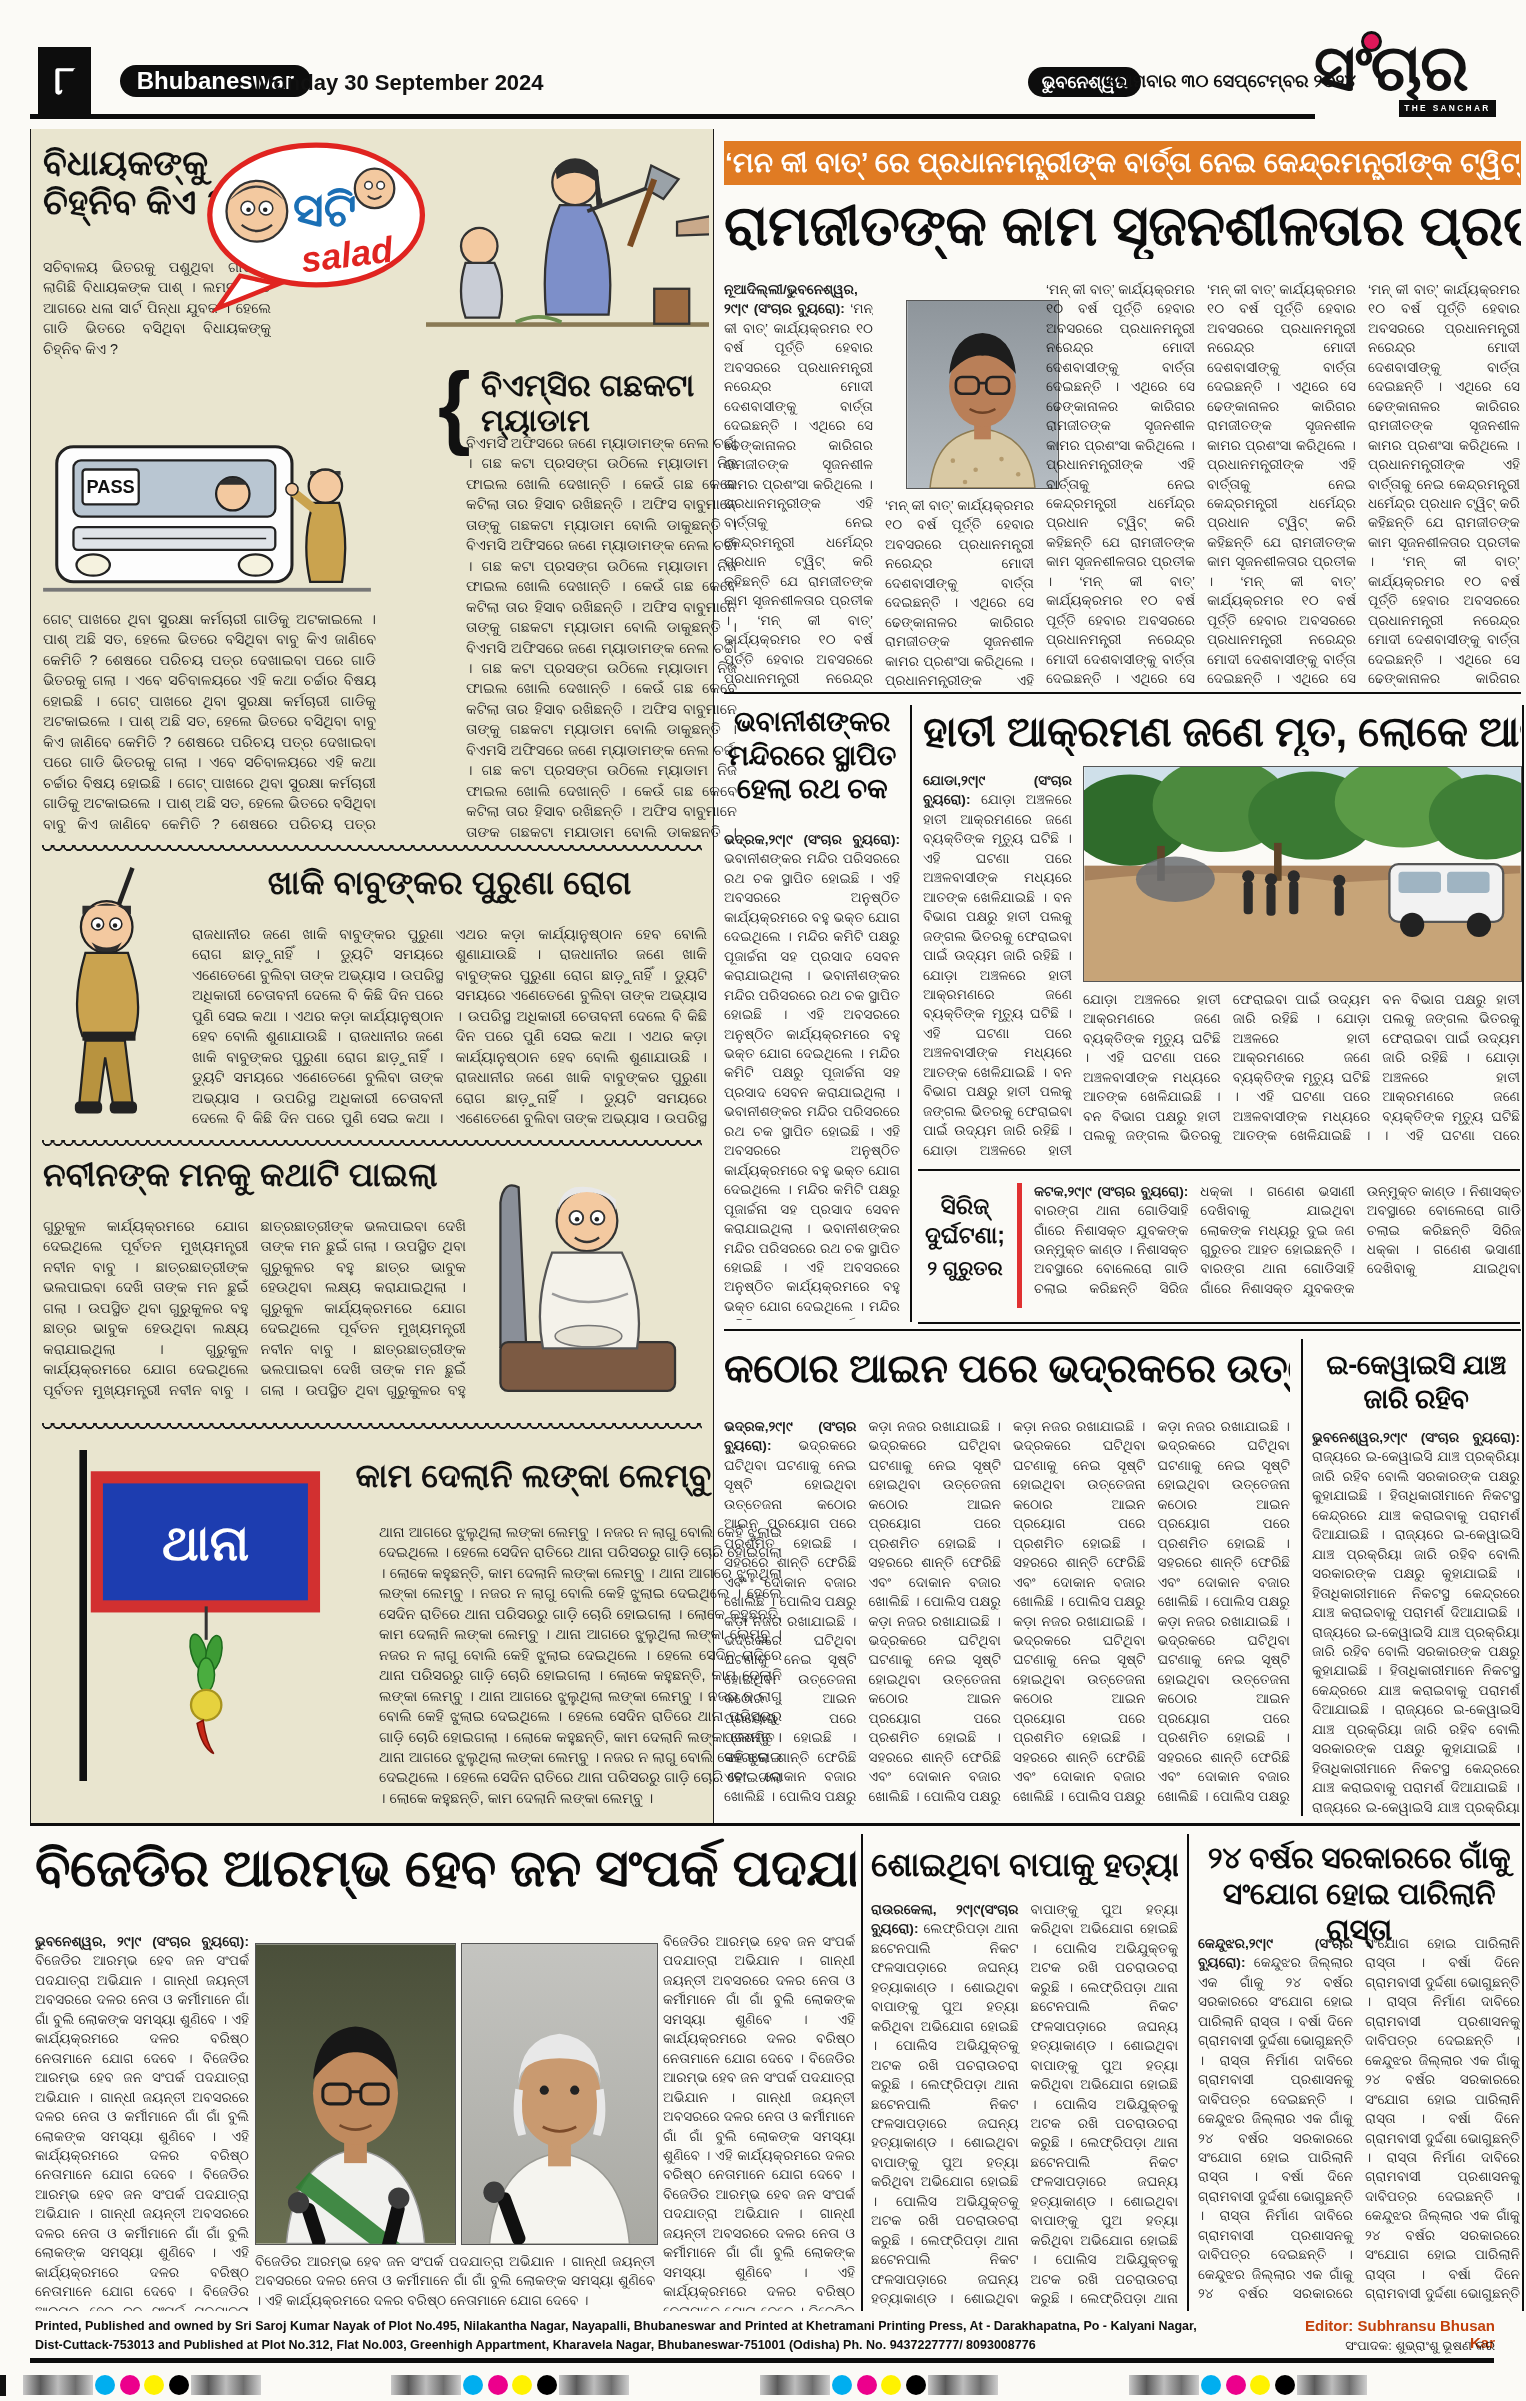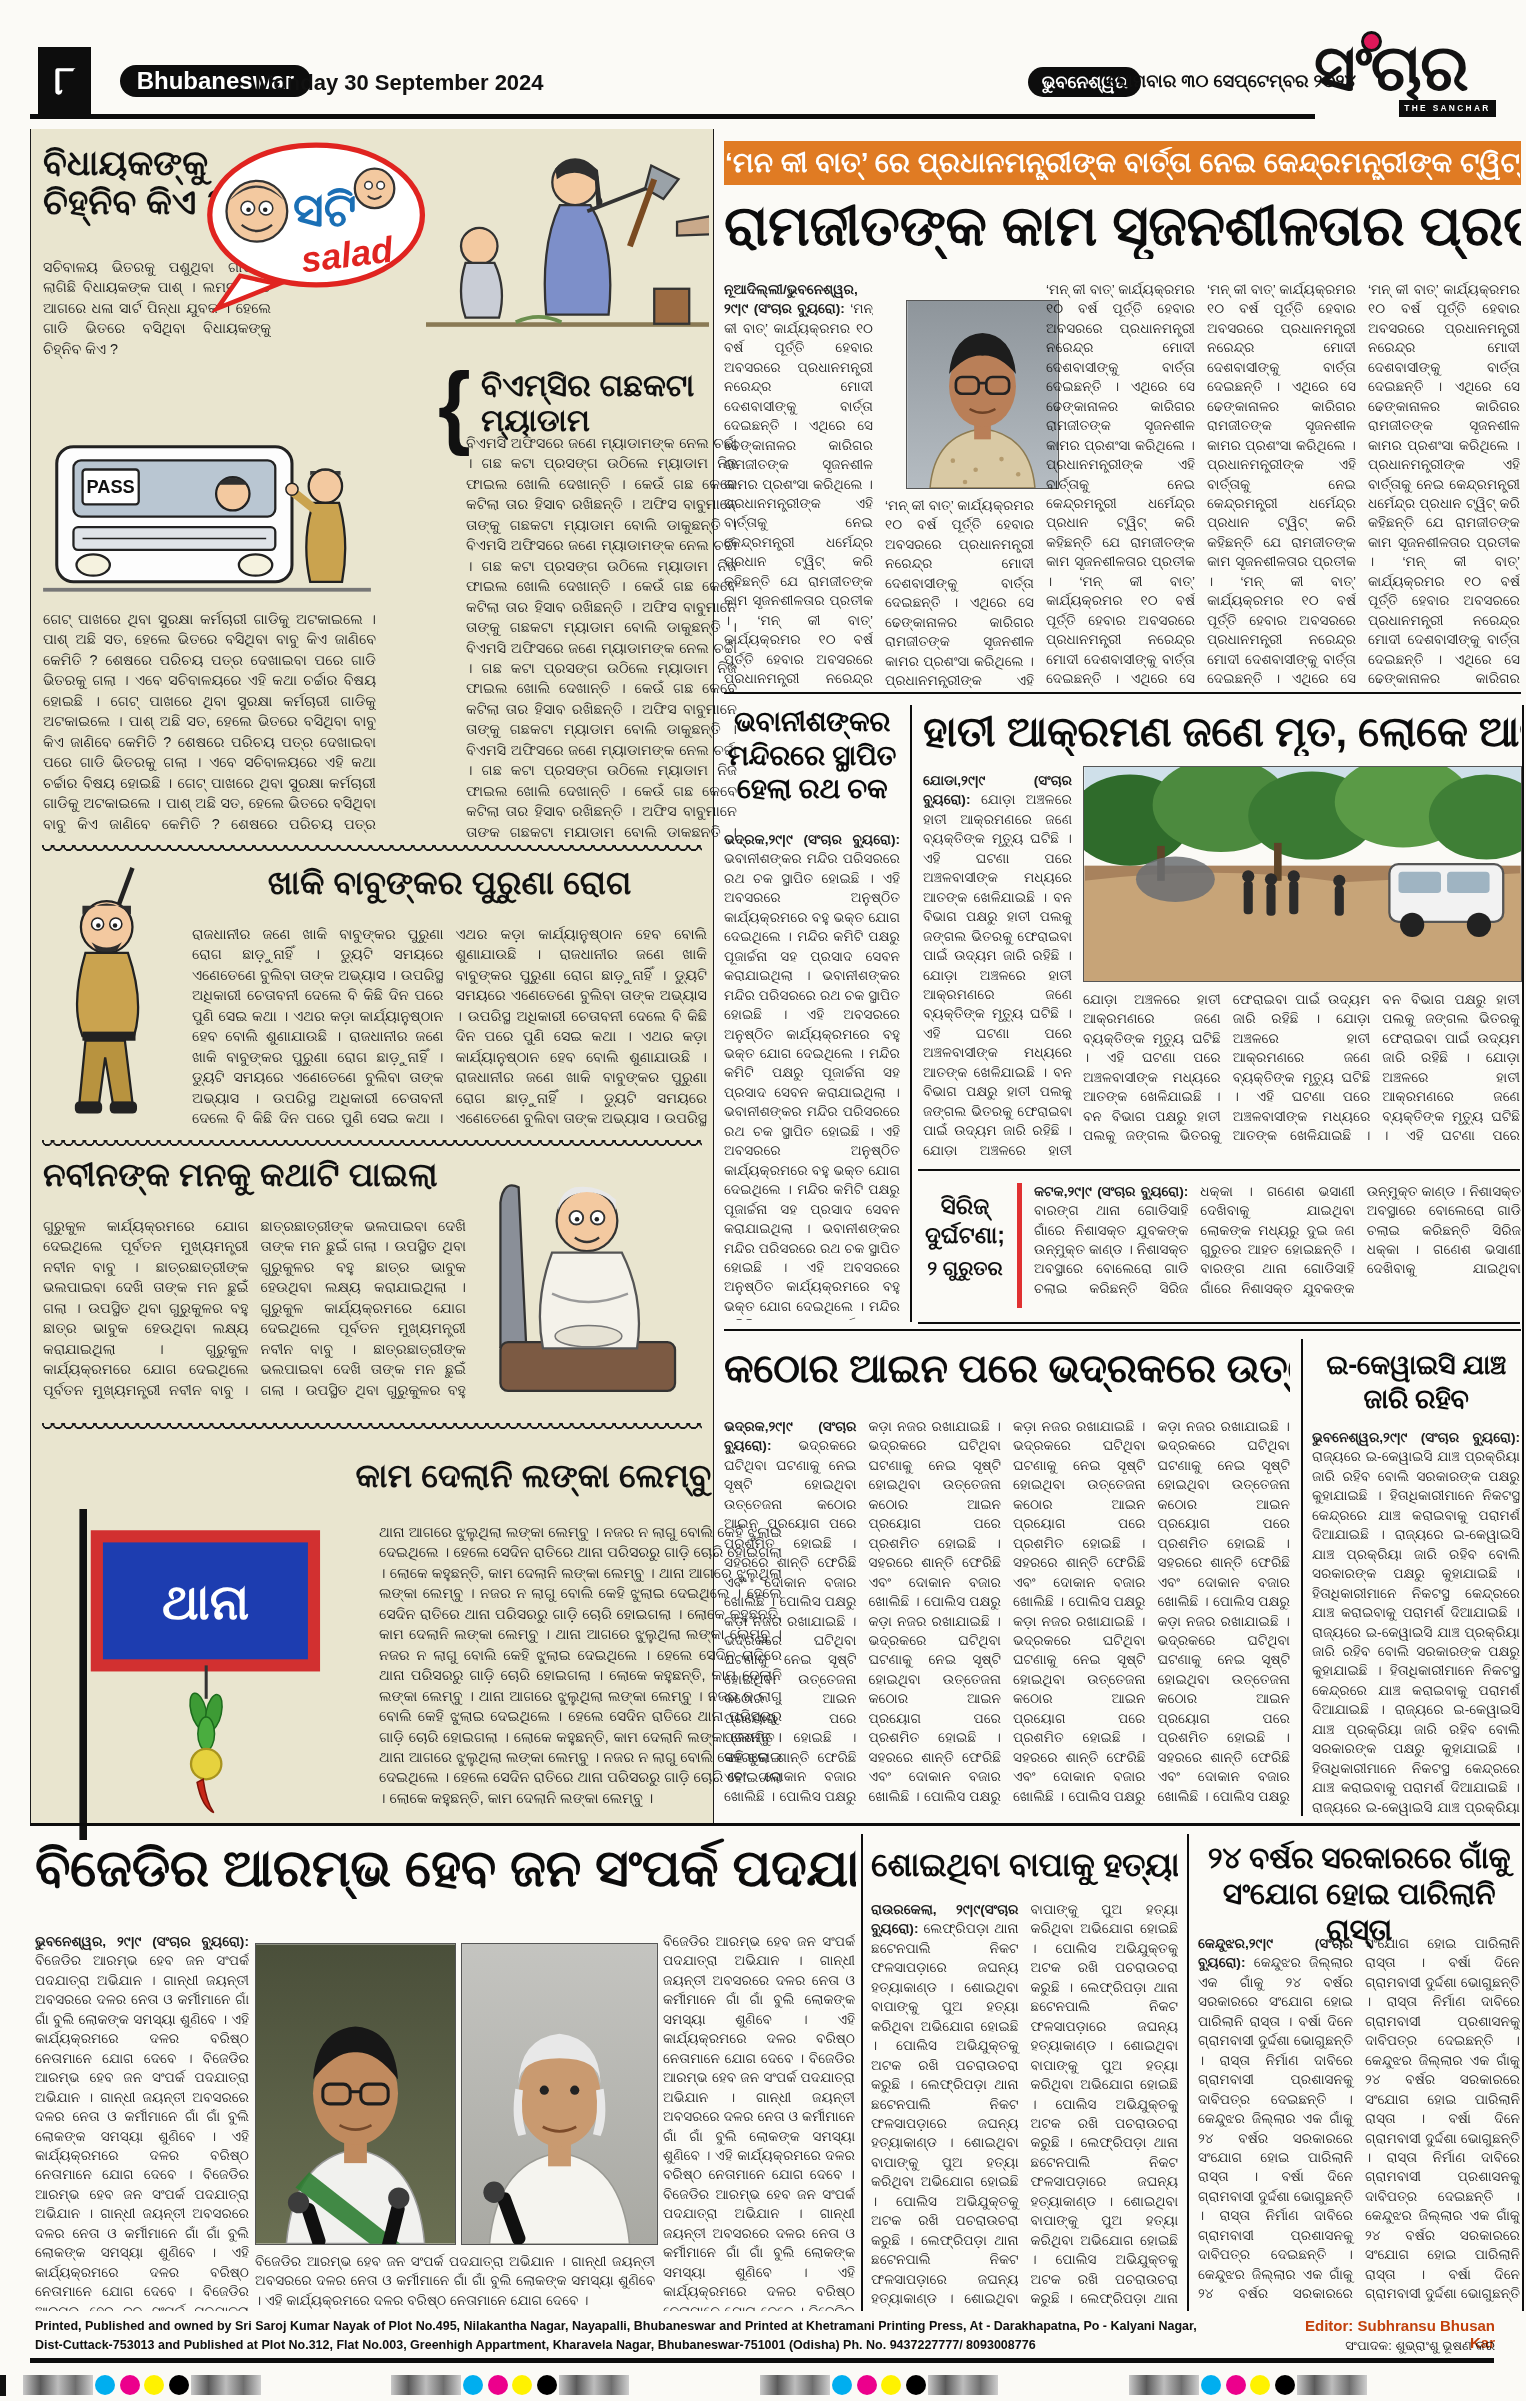--- a/index.html
+++ b/index.html
@@ -173,21 +173,21 @@
         <path d="M104 180 q46 22 100 0" fill="none" stroke="#999" stroke-width="3"></path>
         <ellipse cx="152" cy="236" rx="44" ry="14" fill="#e6e2d4" stroke="#777" stroke-width="2"></ellipse>
       </svg>
     </div>
     <div class="abs body-text cols2" style="left:12px;top:1087px;width:423px;height:187px;font-size:14.4px;">
       <span>ଗୁରୁକୁଳ କାର୍ଯ୍ୟକ୍ରମରେ ଯୋଗ ଦେଇଥିଲେ ପୂର୍ବତନ ମୁଖ୍ୟମନ୍ତ୍ରୀ ନବୀନ ବାବୁ । ଛାତ୍ରଛାତ୍ରୀଙ୍କ ଭଲପାଇବା ଦେଖି ତାଙ୍କ ମନ ଛୁଇଁ ଗଲା । ଉପସ୍ଥିତ ଥିବା ଗୁରୁକୁଳର ବହୁ ଛାତ୍ର ଭାବୁକ ହେଉଥିବା ଲକ୍ଷ୍ୟ କରାଯାଇଥିଲା । ଗୁରୁକୁଳ କାର୍ଯ୍ୟକ୍ରମରେ ଯୋଗ ଦେଇଥିଲେ ପୂର୍ବତନ ମୁଖ୍ୟମନ୍ତ୍ରୀ ନବୀନ ବାବୁ । ଛାତ୍ରଛାତ୍ରୀଙ୍କ ଭଲପାଇବା ଦେଖି ତାଙ୍କ ମନ ଛୁଇଁ ଗଲା । ଉପସ୍ଥିତ ଥିବା ଗୁରୁକୁଳର ବହୁ ଛାତ୍ର ଭାବୁକ ହେଉଥିବା ଲକ୍ଷ୍ୟ କରାଯାଇଥିଲା । ଗୁରୁକୁଳ କାର୍ଯ୍ୟକ୍ରମରେ ଯୋଗ ଦେଇଥିଲେ ପୂର୍ବତନ ମୁଖ୍ୟମନ୍ତ୍ରୀ ନବୀନ ବାବୁ । ଛାତ୍ରଛାତ୍ରୀଙ୍କ ଭଲପାଇବା ଦେଖି ତାଙ୍କ ମନ ଛୁଇଁ ଗଲା । ଉପସ୍ଥିତ ଥିବା ଗୁରୁକୁଳର ବହୁ ଛାତ୍ର ଭାବୁକ ହେଉଥିବା ଲକ୍ଷ୍ୟ କରାଯାଇଥିଲା ।</span>
     </div>
 
     <div class="abs wave" style="left:10.6px;top:1294px;width:660px;"></div>
 
-    <div class="abs" style="left:26px;top:1380px;width:268px;height:331px;">
+    <div class="abs" style="left:26px;top:1321px;width:268px;height:331px;">
       <svg viewBox="0 0 352 436" width="268" height="331">
         <line x1="34" y1="0" x2="34" y2="436" stroke="#111" stroke-width="10"></line>
         <rect x="52" y="36" width="286" height="170" fill="#1d3db0" stroke="#d23030" stroke-width="16"></rect>
         <line x1="196" y1="206" x2="196" y2="250" stroke="#333" stroke-width="4"></line>
         <ellipse cx="186" cy="266" rx="10" ry="24" fill="#3d9b35" stroke="#1d6b1d" stroke-width="2" transform="rotate(-14 186 266)"></ellipse>
         <ellipse cx="206" cy="268" rx="10" ry="24" fill="#3d9b35" stroke="#1d6b1d" stroke-width="2" transform="rotate(12 206 268)"></ellipse>
         <ellipse cx="196" cy="296" rx="11" ry="22" fill="#4aad3f" stroke="#1d6b1d" stroke-width="2"></ellipse>
         <circle cx="196" cy="336" r="20" fill="#e6d23e" stroke="#a8941e" stroke-width="3"></circle>
         <path d="M192 356 q4 30 14 44 q-16 -8 -22 -40 Z" fill="#c62818" stroke="#7e1208" stroke-width="2"></path>
       </svg>

